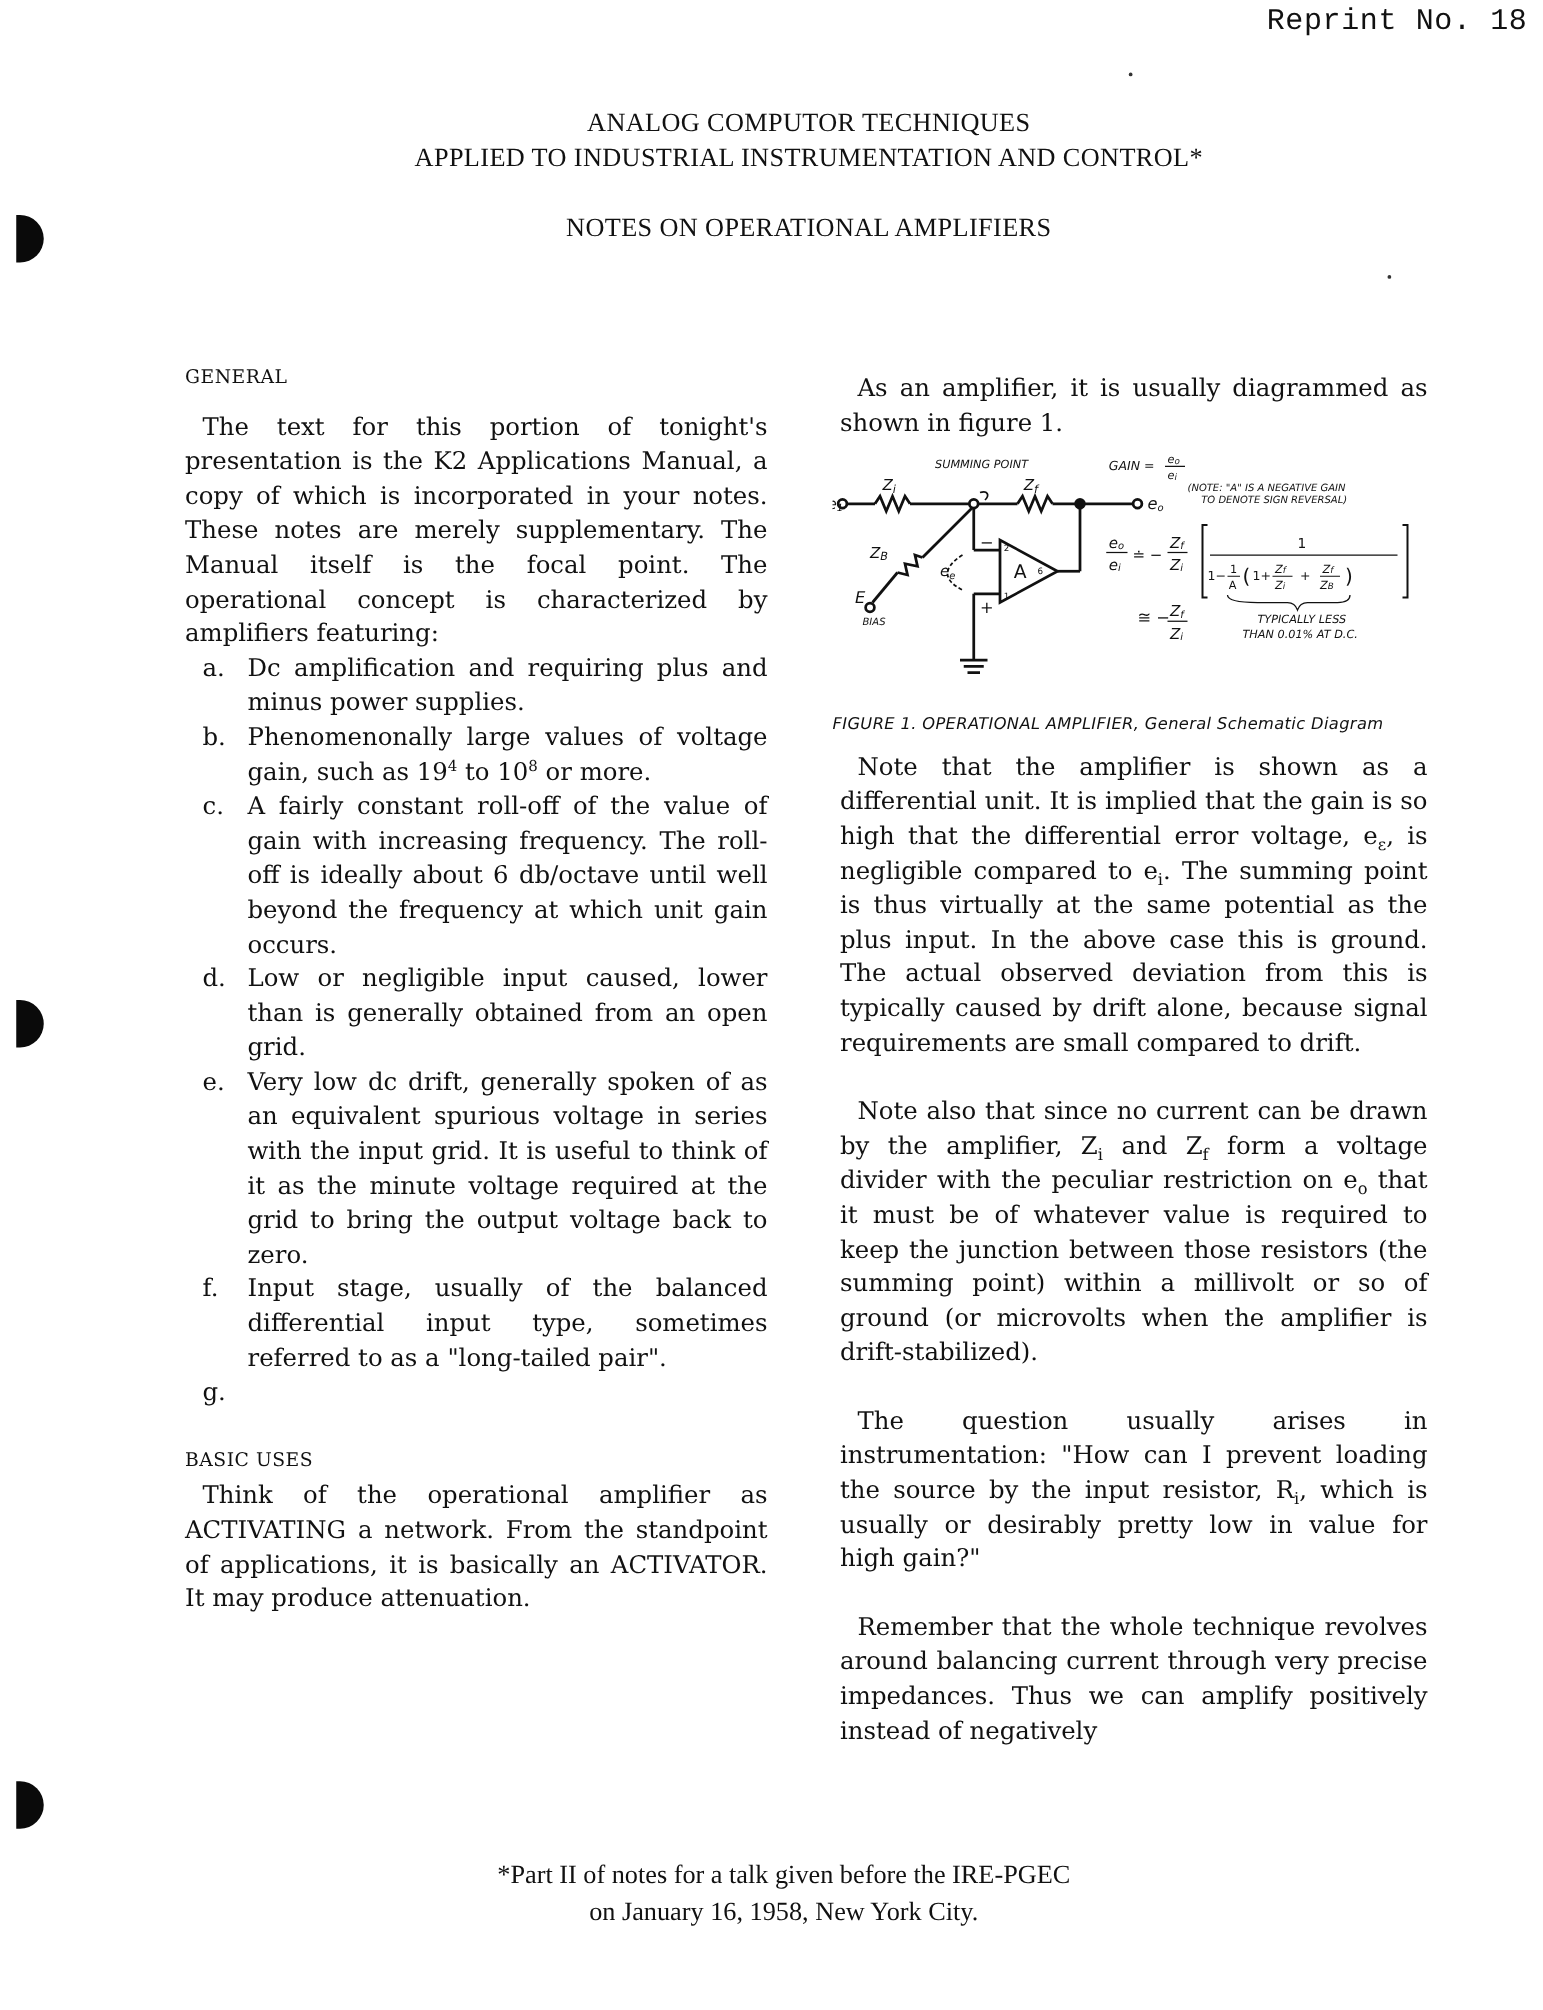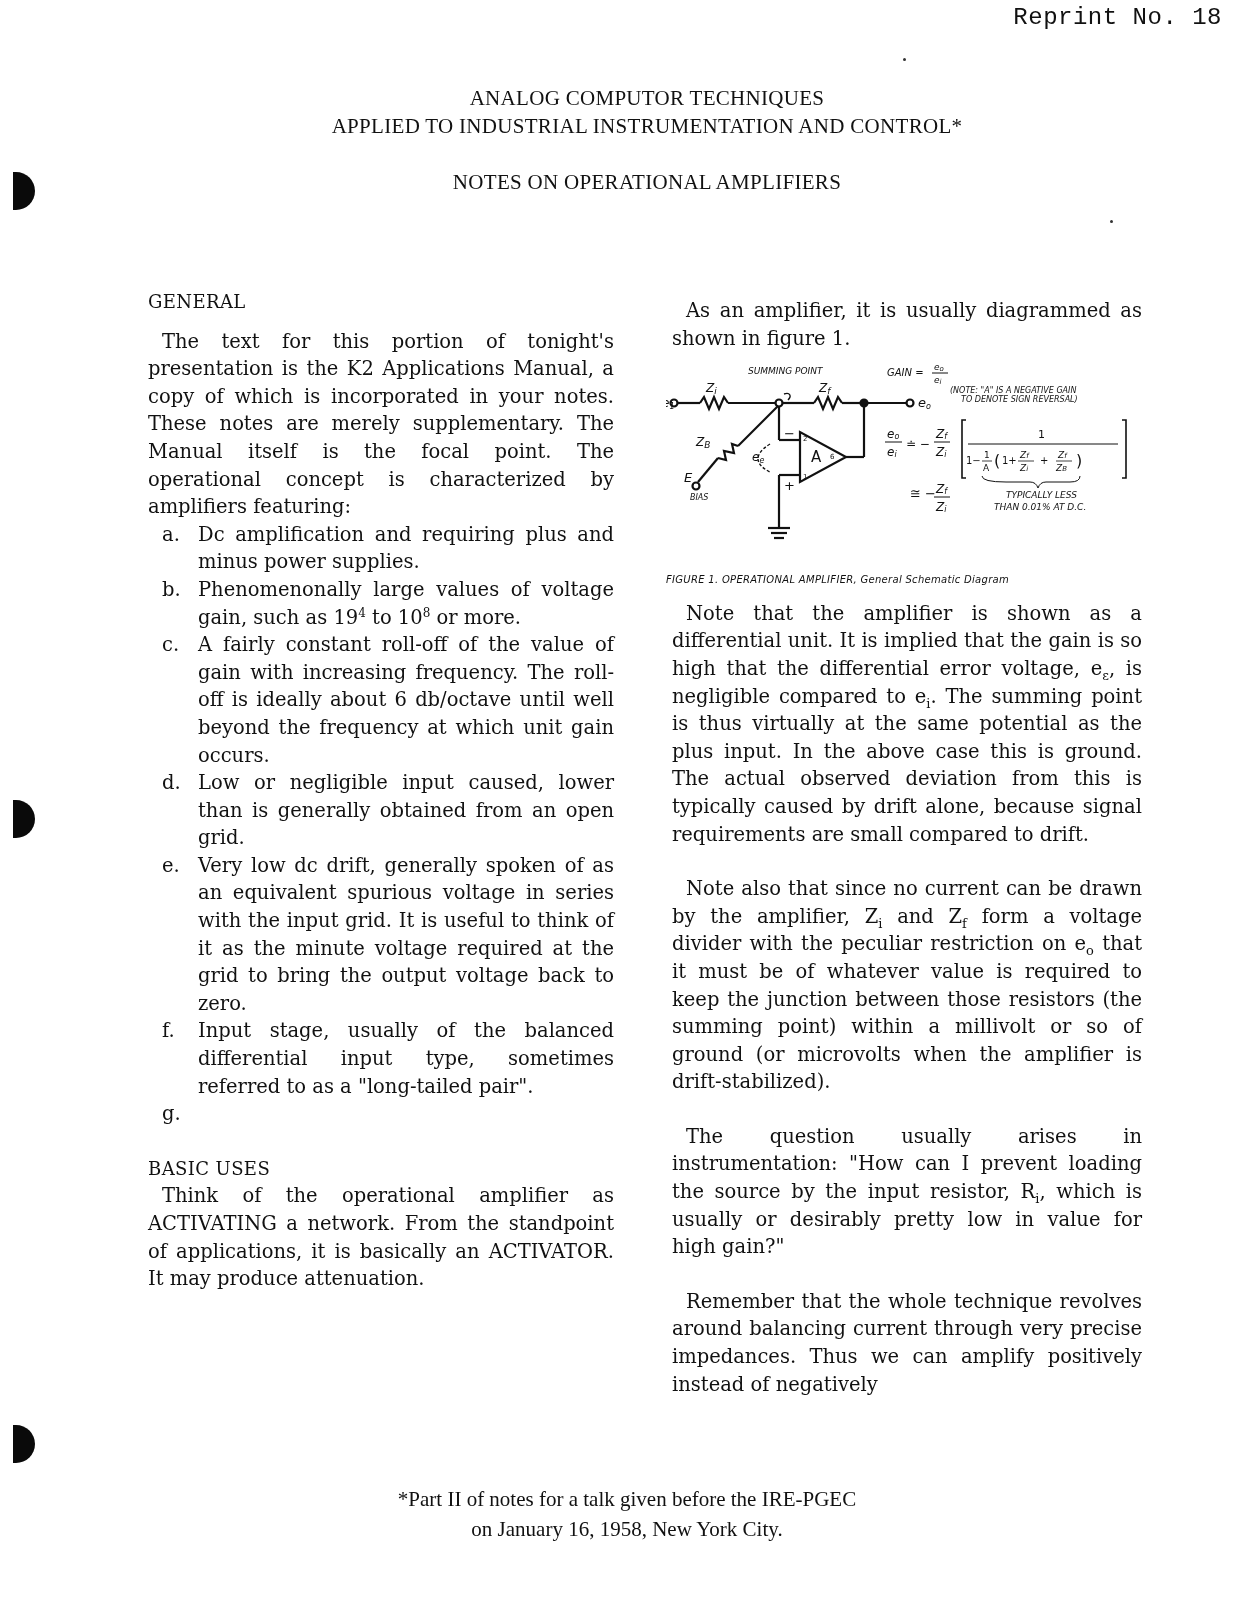--- a/index.html
+++ b/index.html
@@ -20,35 +20,35 @@
   .t2 { top: 114px; left: 30px; }
   .t3 { top: 170px; left: 30px; }
   .dot { position: absolute; width: 3px; height: 3px; background: #333; border-radius: 50%; }
   .punch {
     position: absolute; left: 13px; width: 22px; height: 38px; background: #0a0a0a;
     border-radius: 0 20px 20px 0;
   }
   .col { position: absolute; font-size: 19.5px; line-height: 27.6px; }
   .col-left { left: 148px; top: 288px; width: 466px; }
   .col-right { left: 672px; top: 297px; width: 470px; }
-  .heading { font-size: 18px; margin: 0; letter-spacing: 0.4px; }
+  .heading { font-size: 15px; margin: 0; letter-spacing: 0.4px; }
   p { margin: 0; text-align: justify; text-align-last: left; }
   .indent { text-indent: 14px; }
   .gap { height: 27px; }
   ol.features { list-style: none; margin: 0; padding: 0; }
   ol.features li { display: flex; }
   ol.features .marker { width: 50px; flex: 0 0 50px; padding-left: 14px; box-sizing: border-box; }
   ol.features .body { flex: 1; text-align: justify; }
   .u { }
   sup { font-size: 12px; line-height: 0; }
   sub { font-size: 13px; line-height: 0; }
   .figure { position: relative; width: 500px; height: 210px; margin-left: -6px; margin-top: 6px; }
   .figure svg { position: absolute; left: 0; top: 0; }
   .caption {
-    font-family: "DejaVu Sans", sans-serif; font-style: italic; font-size: 10px;
+    font-family: "DejaVu Sans", sans-serif; font-style: italic; font-size: 13px;
     letter-spacing: 0.3px; margin: -2px 0 6px -6px; white-space: nowrap;
   }
   .footnote {
     position: absolute; left: 0; width: 1234px; text-align: center;
     font-family: "Liberation Serif", serif; font-size: 21px; line-height: 30px; top: 1484px; left: 10px;
   }
 </style>
 </head>
 <body>
 

